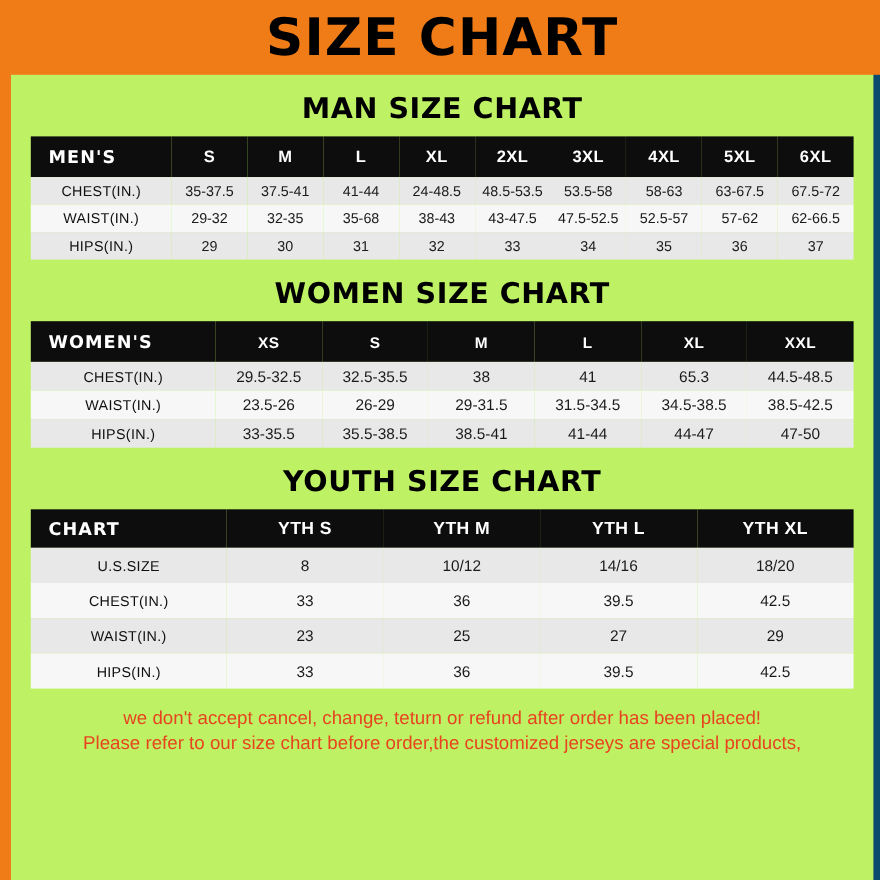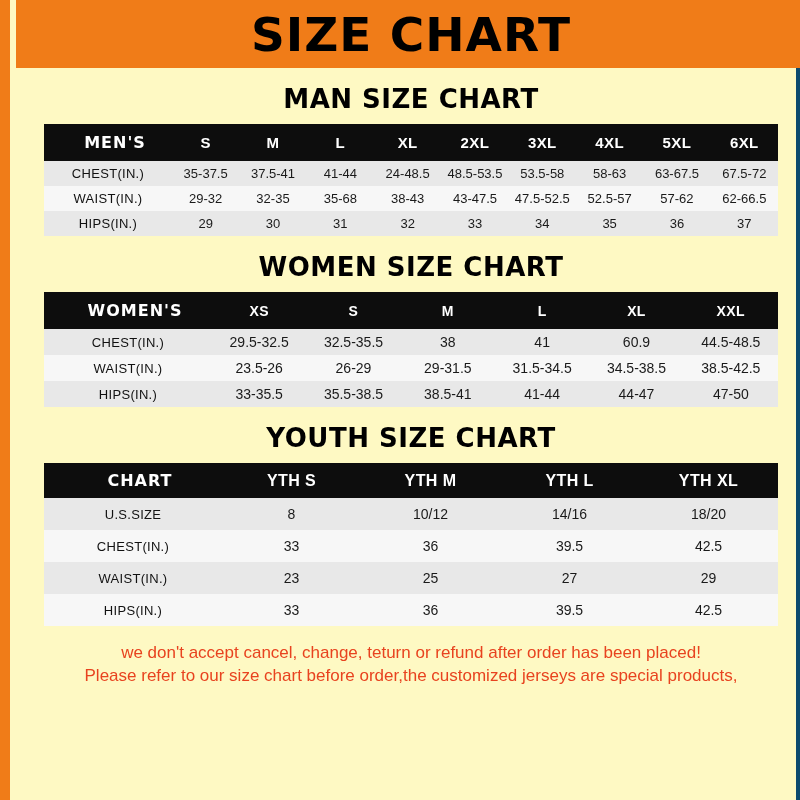--- a/index.html
+++ b/index.html
@@ -10,25 +10,24 @@
     width: 800px;
     height: 800px;
     background: #ffffff;
     font-family: "Liberation Sans", sans-serif;
     overflow: hidden;
   }
   .page {
     position: relative;
     width: 800px;
     height: 800px;
-    background: #fef9c3;
+    background: #bef264;
     box-sizing: border-box;
     border-left: 10px solid #f07c18;
-    border-right: 4px solid #0c4a6e;
-    padding-left: 16px;
+    border-right: 6px solid #0c4a6e;
   }
   .banner {
     background: #f07c18;
     height: 68px;
     display: flex;
     align-items: center;
     justify-content: center;
     margin: 0 -10px;
   }
   .banner-title {
@@ -67,21 +66,21 @@
     background: #0d0d0d;
   }
   thead th {
     color: #ffffff;
     font-size: 15px;
     font-weight: bold;
     padding: 9px 2px;
     letter-spacing: 0.4px;
   }
   thead th.first-col {
-    text-align: center;
+    text-align: left;
     padding-left: 16px;
     font-family: "DejaVu Sans", sans-serif;
     font-size: 16px;
     letter-spacing: 1px;
     margin-top: 44px;
   }
   tbody tr.odd { background: #e8e8e8; }
   tbody tr.even { background: #f7f7f7; }
   tbody td.first-col {
     font-size: 13px;
@@ -185,21 +184,21 @@
           <th>XXL</th>
         </tr>
       </thead>
       <tbody>
         <tr class="odd">
           <td class="first-col">CHEST(IN.)</td>
           <td>29.5-32.5</td>
           <td>32.5-35.5</td>
           <td>38</td>
           <td>41</td>
-          <td>60.9</td>
+          <td>65.3</td>
           <td>44.5-48.5</td>
         </tr>
         <tr class="even">
           <td class="first-col">WAIST(IN.)</td>
           <td>23.5-26</td>
           <td>26-29</td>
           <td>29-31.5</td>
           <td>31.5-34.5</td>
           <td>34.5-38.5</td>
           <td>38.5-42.5</td>

